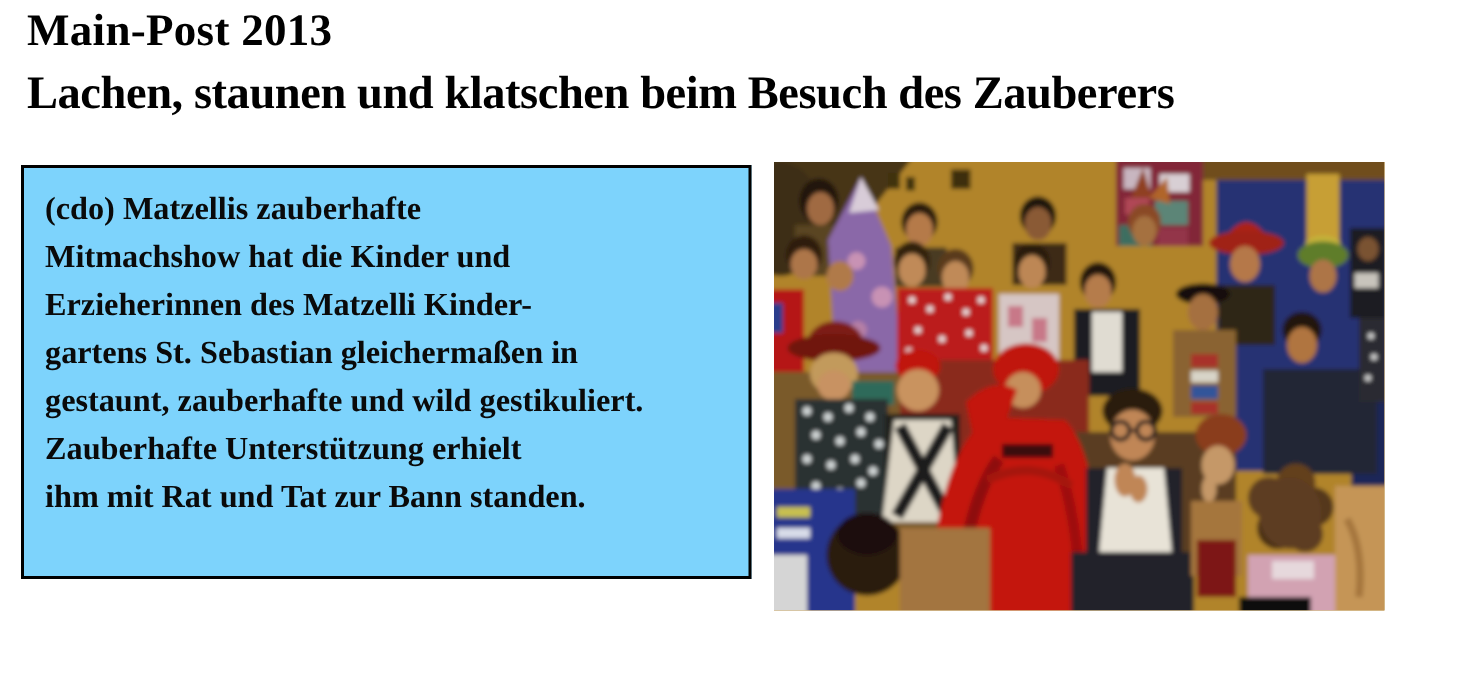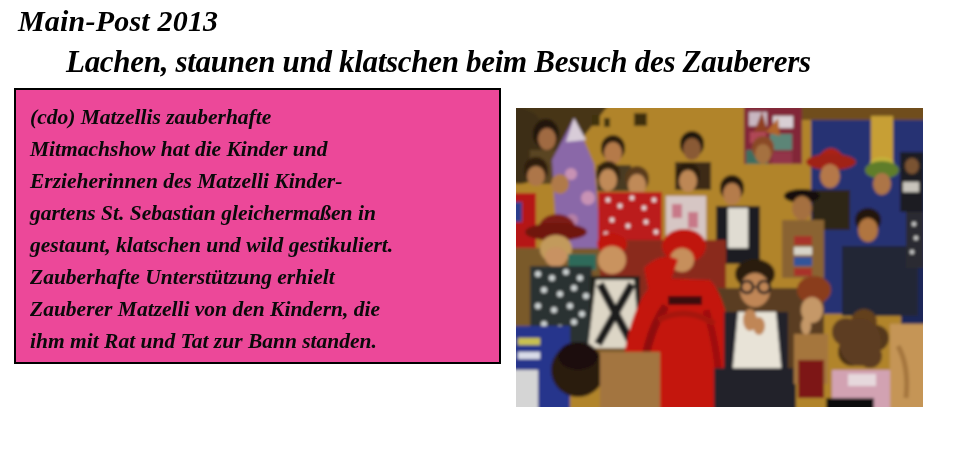--- a/index.html
+++ b/index.html
@@ -1,47 +1,46 @@
 <!DOCTYPE html>
 <html><head>
 <meta charset="utf-8">
 <style>
   html,body{margin:0;padding:0;background:#ffffff;}
   body{width:973px;height:452px;position:relative;overflow:hidden;
        font-family:"Liberation Serif","DejaVu Serif",serif;color:#000;}
-  .sheet{position:absolute;inset:0;background:#fff;font-style:italic;}
+  .sheet{position:absolute;inset:0;background:#fff;}
   .h1{position:absolute;left:18px;top:4px;font-size:30px;font-weight:bold;
       white-space:nowrap;letter-spacing:0.2px;}
   .h2{position:absolute;left:18px;top:44px;font-size:31px;font-weight:bold;
-      white-space:nowrap;letter-spacing:-0.3px;margin-left:48px;}
-  .textbox{position:absolute;left:14px;top:88px;width:487px;height:276px;
-      border:2px solid #000;box-sizing:border-box;background:#ec4899;
+      white-space:nowrap;letter-spacing:-0.3px;}
+  .textbox{position:absolute;left:14px;top:110px;width:487px;height:276px;
+      border:2px solid #000;box-sizing:border-box;background:#7dd3fc;
       padding:11px 6px 0 14px;overflow:hidden;}
   .tline{font-size:21.5px;font-weight:bold;line-height:32px;white-space:nowrap;
       color:#0a0a0a;}
   .photo{position:absolute;left:516px;top:108px;width:407px;height:299px;
       overflow:hidden;background:#b1842c;}
   .photo svg{display:block;}
 </style>
 </head>
 <body>
 
 <div class="sheet">
 
   <div class="h1">Main-Post 2013</div>
   <div class="h2">Lachen, staunen und klatschen beim Besuch des Zauberers</div>
 
   <div class="textbox">
     <div class="tline">(cdo) Matzellis zauberhafte</div>
     <div class="tline">Mitmachshow hat die Kinder und</div>
     <div class="tline">Erzieherinnen des Matzelli Kinder-</div>
     <div class="tline">gartens St. Sebastian gleichermaßen in</div>
-    <div class="tline">gestaunt, klatschen und wild gestikuliert.</div>
+    <div class="tline">gestaunt, zauberhafte und wild gestikuliert.</div>
     <div class="tline">Zauberhafte Unterstützung erhielt</div>
-    <div class="tline">Zauberer Matzelli von den Kindern, die</div>
     <div class="tline">ihm mit Rat und Tat zur Bann standen.</div>
   </div>
 
   <div class="photo">
     <svg width="407" height="299" viewBox="0 0 407 299" xmlns="http://www.w3.org/2000/svg">
       <defs>
         <filter id="soft" x="-10%" y="-10%" width="120%" height="120%">
           <feGaussianBlur stdDeviation="1.4"></feGaussianBlur>
         </filter>
       </defs>

